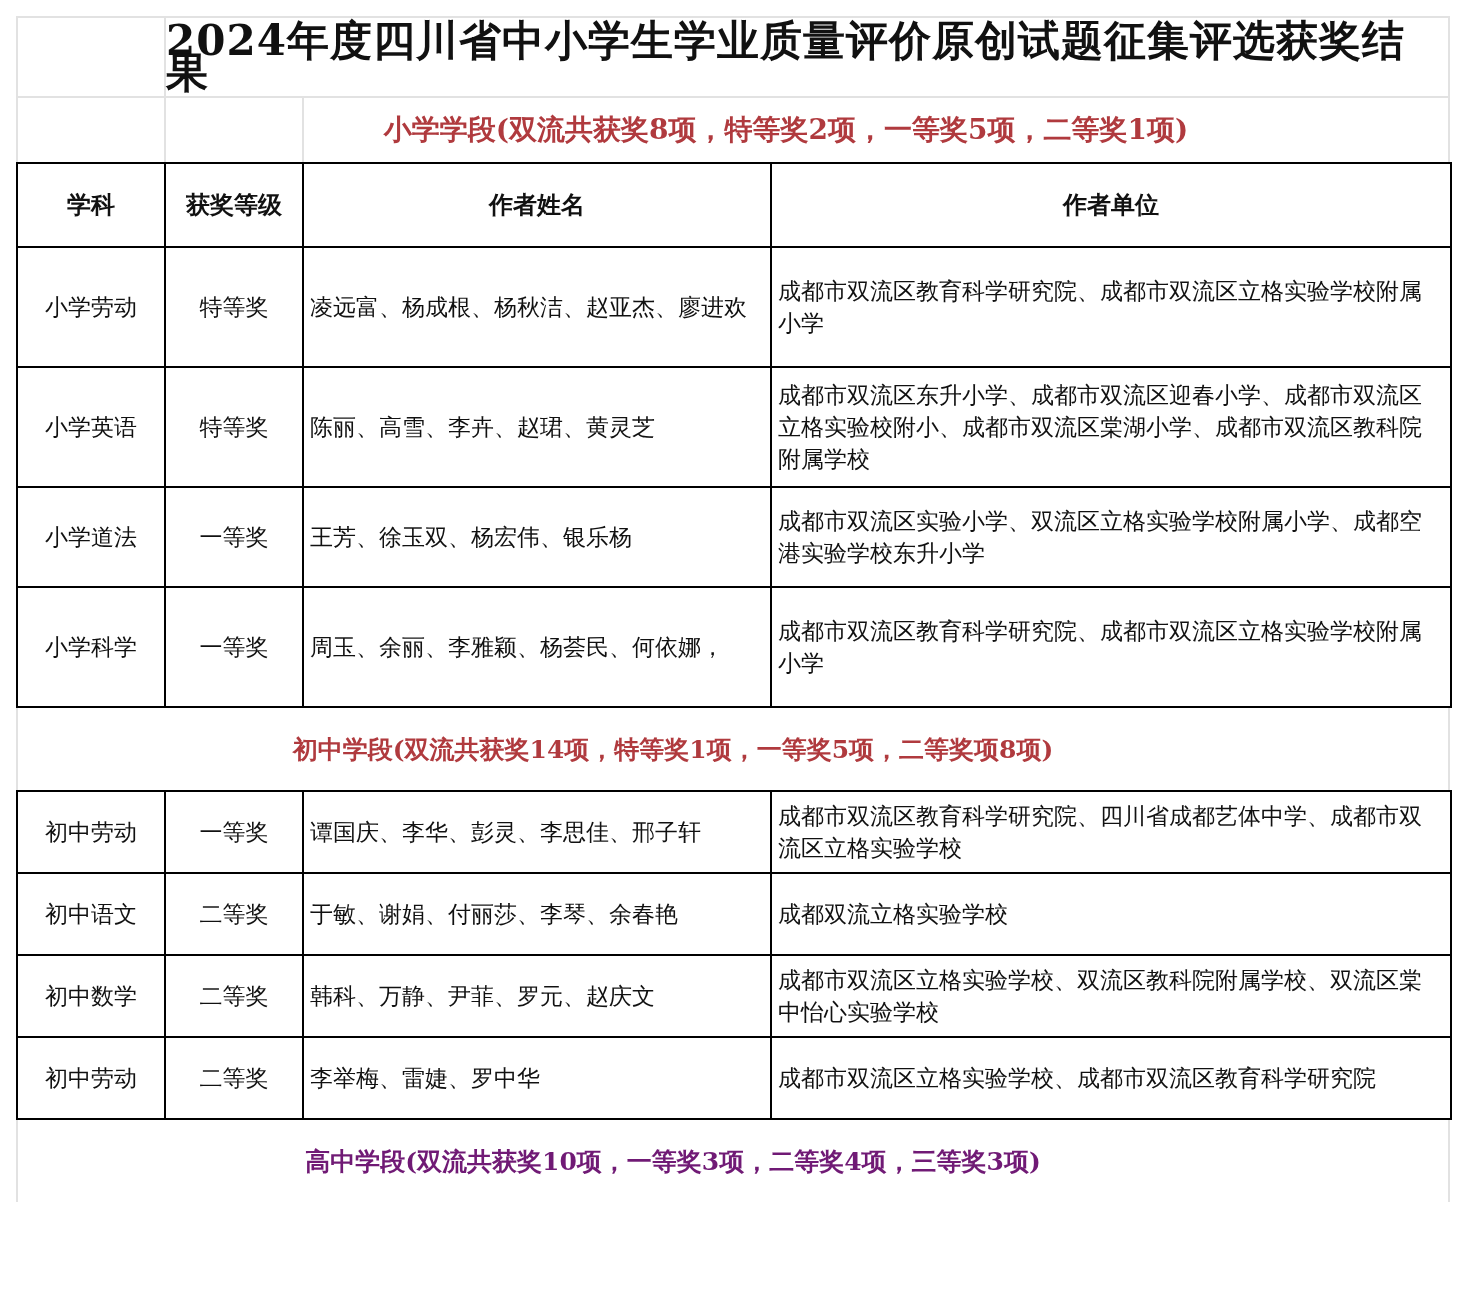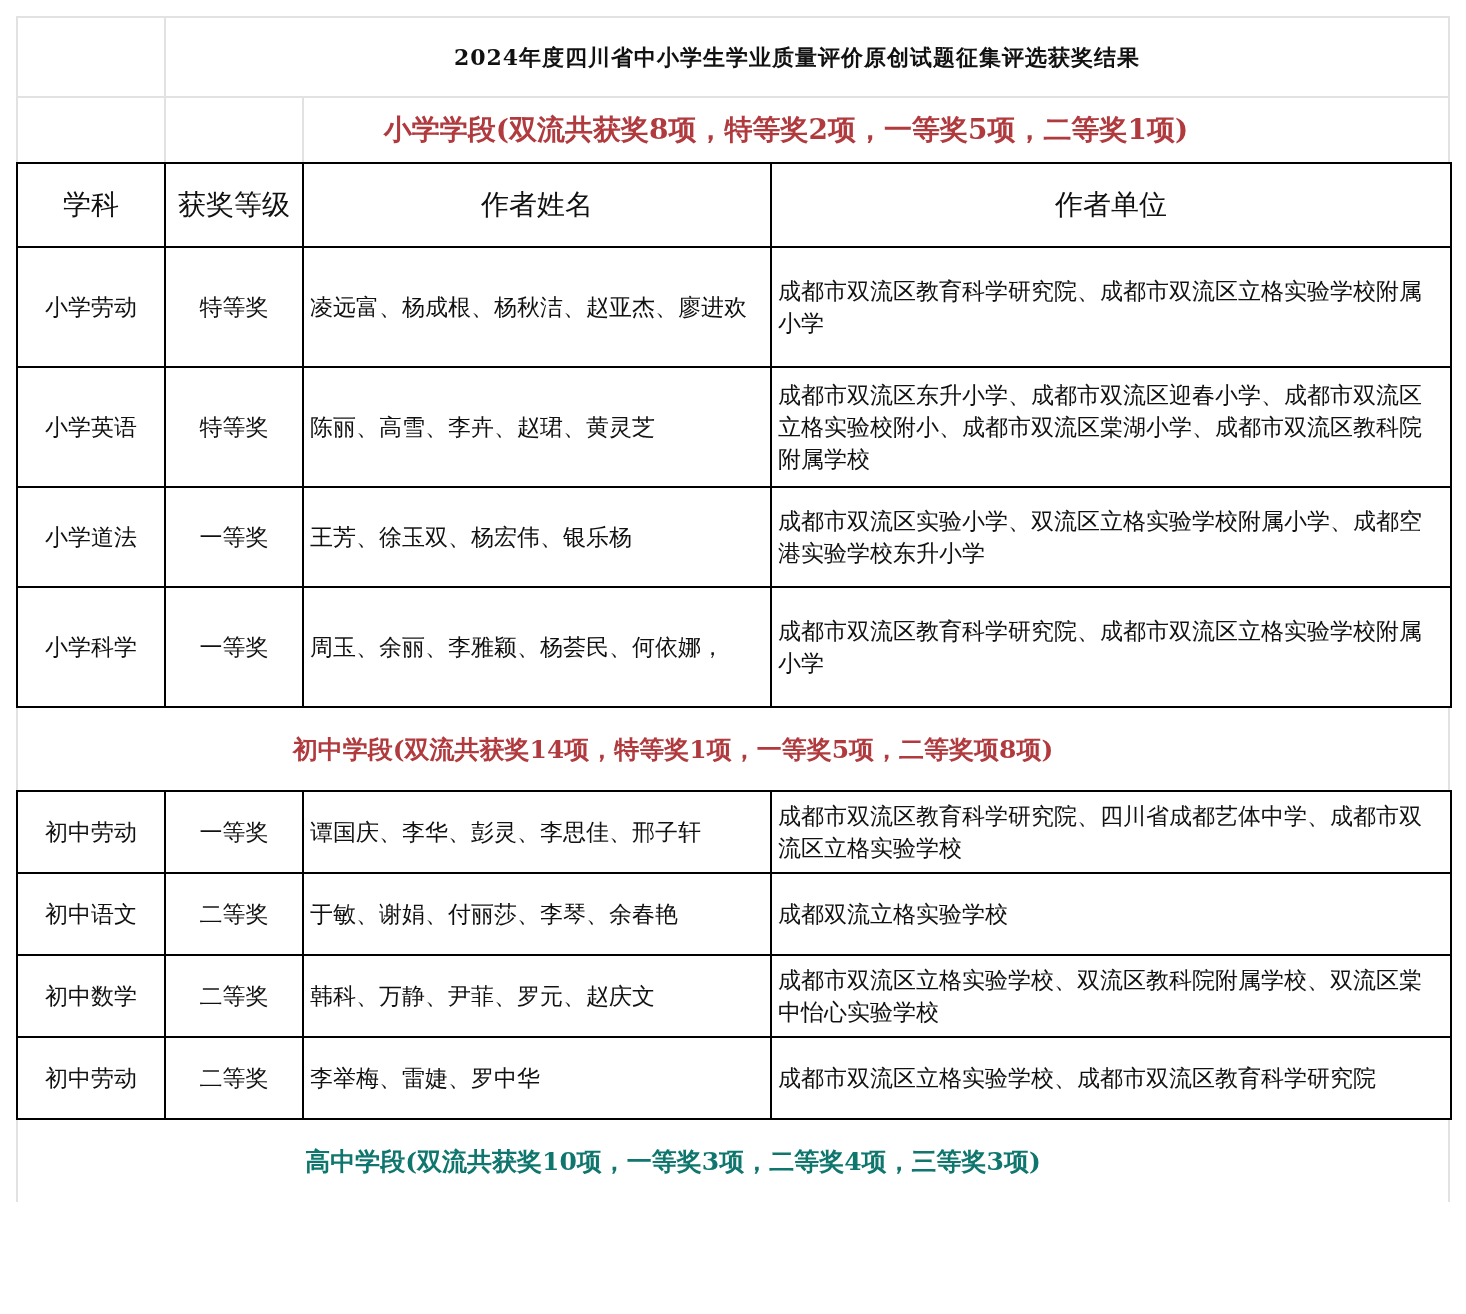--- a/index.html
+++ b/index.html
@@ -11,43 +11,43 @@
   .sheet { position: absolute; left: 16px; top: 16px; width: 1434px; }
   .row { position: relative; display: flex; box-sizing: border-box; }
   .cell {
     box-sizing: border-box; display: flex; align-items: center;
     font-size: 23px; line-height: 32px;
   }
   .title-row { height: 80px; }
   .title-row .blank { width: 148px; border-left: 2px solid #e2e2e2; border-top: 2px solid #e2e2e2; }
   .title-row .title {
     flex: 1; border-left: 2px solid #e2e2e2; border-top: 2px solid #e2e2e2; border-right: 2px solid #e2e2e2;
-    justify-content: center; font-size: 22px; font-weight: bold; letter-spacing: 1px; padding-right: 20px;
+    justify-content: center; font-size: 42px; font-weight: bold; letter-spacing: 1px; padding-right: 20px;
   }
   .section-row { height: 66px; }
   .section-row .blank1 { width: 148px; border-left: 2px solid #e2e2e2; border-top: 2px solid #e2e2e2; }
   .section-row .blank2 { width: 138px; border-left: 2px solid #e2e2e2; border-top: 2px solid #e2e2e2; }
   .section-row .stitle {
     flex: 1; border-left: 2px solid #e2e2e2; border-top: 2px solid #e2e2e2; border-right: 2px solid #e2e2e2;
     justify-content: center; padding-right: 180px; font-size: 28px; font-weight: bold; color: #b03a3e;
   }
   .section-band {
     height: 82px; border-left: 2px solid #e2e2e2; border-right: 2px solid #e2e2e2;
     display: flex; align-items: center; justify-content: center;
     font-size: 25px; font-weight: bold; color: #b03a3e; padding-right: 120px; box-sizing: border-box;
   }
-  .section-band.red2 { color: #0f766e; }
+  .section-band.red2 { color: #701a75; }
   table.grid { border-collapse: collapse; width: 1434px; table-layout: fixed; }
   table.grid td {
     border: 2.5px solid #000; font-size: 23px; line-height: 32px;
     padding: 0 6px; vertical-align: middle; box-sizing: border-box;
   }
   table.grid td.ctr { text-align: center; margin-left: 12px; }
   table.grid th {
-    border: 2.5px solid #000; font-size: 28px; font-weight: normal;
+    border: 2.5px solid #000; font-size: 24px; font-weight: bold;
     text-align: center; height: 80px;
   }
   .col1 { width: 148px; } .col2 { width: 138px; } .col3 { width: 468px; } .col4 { width: 680px; }
 </style>
 </head>
 <body>
 
 <div class="sheet">
 
   <div class="row title-row">

